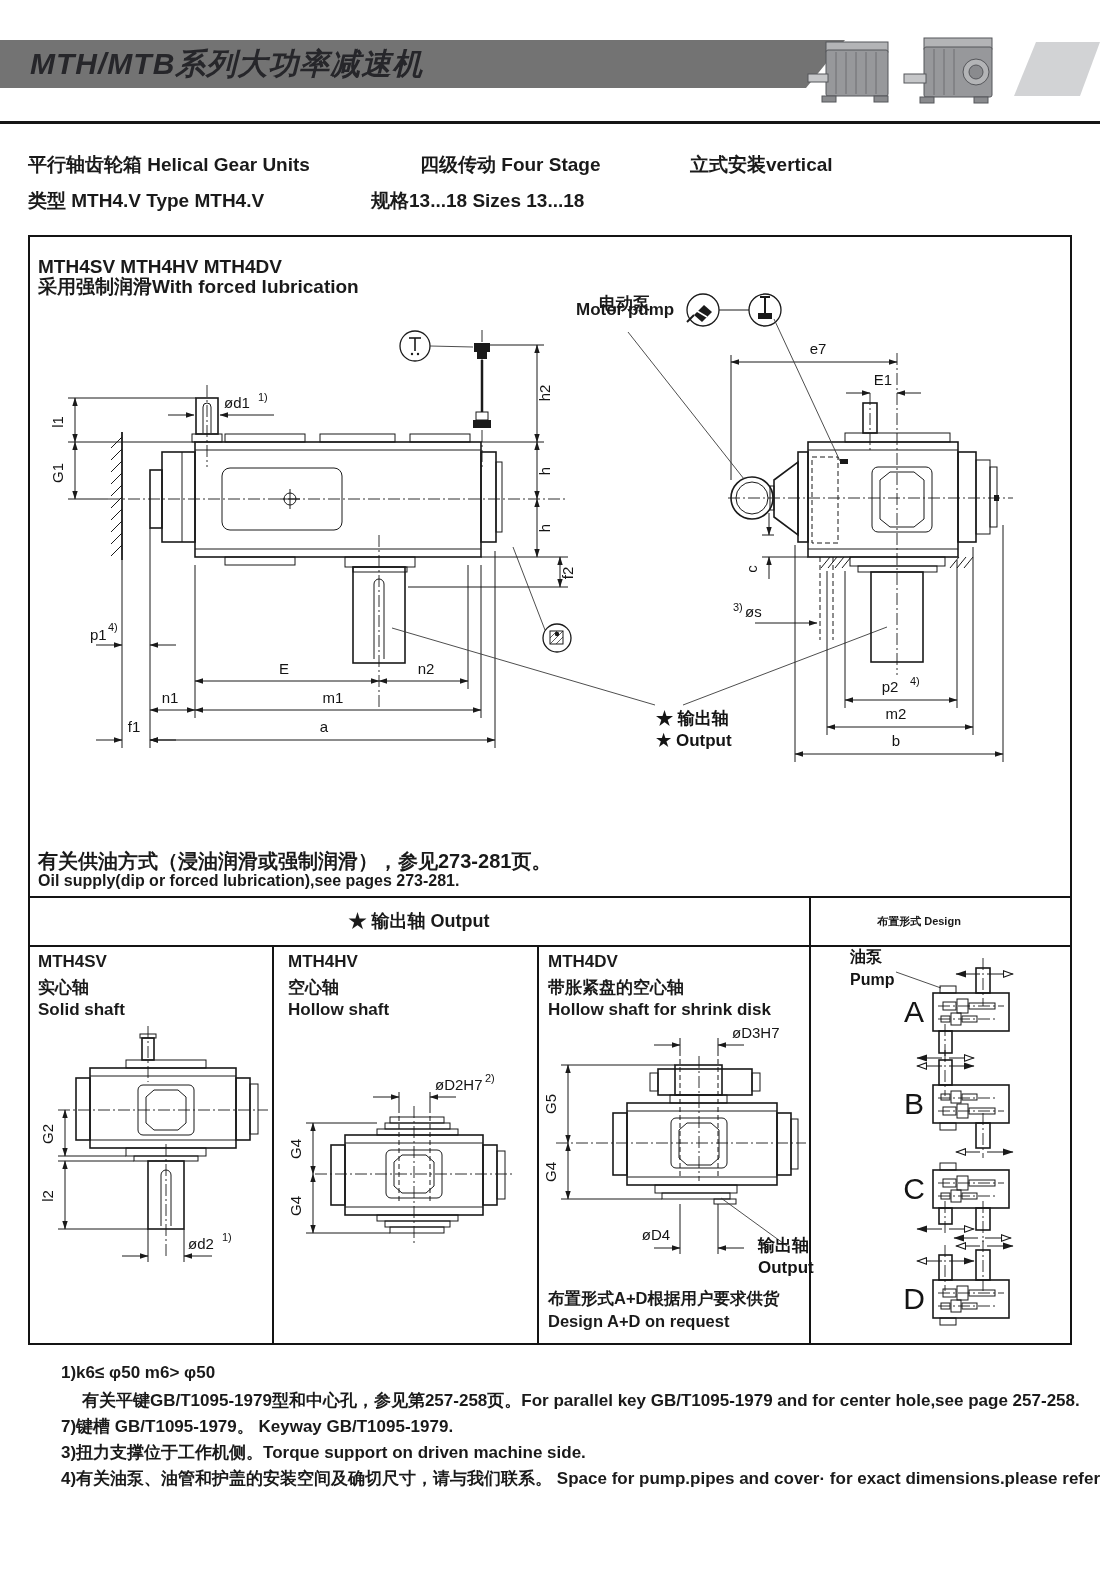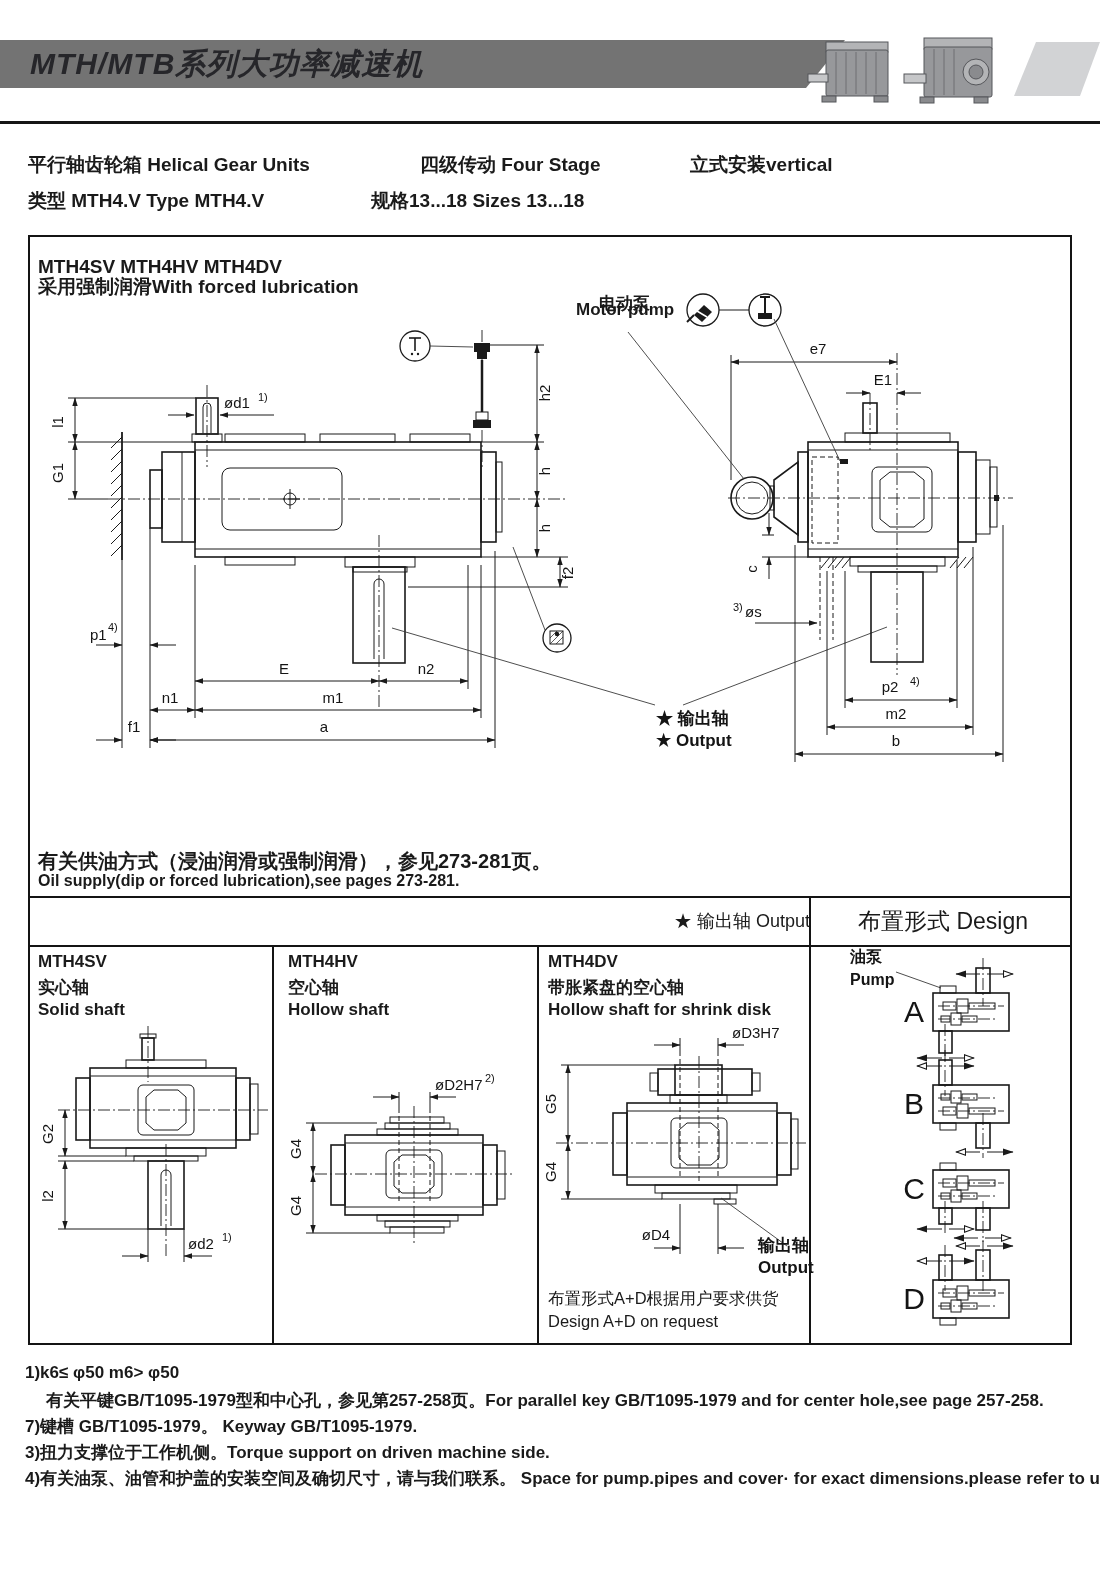--- a/index.html
+++ b/index.html
@@ -11,24 +11,24 @@
           clip-path:polygon(0 0,845px 0,806px 100%,0 100%);}
   .banner-title{padding-left:30px;line-height:48px;font-size:30px;font-weight:bold;
                 font-style:italic;color:#26262a;letter-spacing:1px;white-space:nowrap;}
   .quad{left:1004px;top:42px;width:96px;height:54px;background:#d2d3d5;
         clip-path:polygon(32px 0,96px 0,76px 100%,10px 100%);}
   .rule{left:0;top:121px;width:1100px;height:3px;background:#151515;}
   .intro{font-size:19px;font-weight:bold;white-space:nowrap;}
   .frame{left:28px;top:235px;width:1044px;height:1110px;border:2px solid #141414;box-sizing:border-box;}
   .hline{background:#141414;height:2px;}
   .vline{background:#141414;width:2px;}
-  .htxt{font-size:18px;font-weight:normal;text-align:right;}
+  .htxt{font-size:18px;font-weight:bold;text-align:center;}
   .celltitle{font-size:17px;font-weight:bold;white-space:nowrap;}
-  .note{font-size:16.5px;font-weight:normal;white-space:nowrap;}
-  .fnote{font-size:17px;font-weight:bold;white-space:nowrap;}
+  .note{font-size:16.5px;font-weight:bold;white-space:nowrap;}
+  .fnote{font-size:17px;font-weight:bold;white-space:nowrap;margin-left:36px;}
   svg{position:absolute;overflow:visible;}
   svg text{font-family:"Liberation Sans",sans-serif;fill:#141414;}
   .dl{font-size:15px;}
   .dls{font-size:11px;}
   .star{font-size:17px;font-weight:bold;}
   .abc{font-size:30px;font-weight:normal;}
   .plbl{font-size:16px;font-weight:bold;}
   .oln{fill:none;stroke:#1a1a1a;stroke-width:1.6;}
   .thin{fill:none;stroke:#1a1a1a;stroke-width:1;}
   .cl{fill:none;stroke:#1a1a1a;stroke-width:0.9;stroke-dasharray:12 3 2 3;}
@@ -268,21 +268,21 @@
       <line x1="732" y1="62" x2="742" y2="62" class="thin" style="stroke-width:2"></line>
       <rect x="730" y="78" width="14" height="6" class="blk"></rect>
       <line x1="691" y1="75" x2="721" y2="75" class="thin"></line>
       <line x1="746" y1="84" x2="812" y2="226" class="ldr"></line>
       <line x1="600" y1="97" x2="716" y2="244" class="ldr"></line>
     </g>
   </g>
 </svg>
 
 <div class="abs htxt" style="left:28px;top:897px;width:782px;line-height:48px">★ 输出轴  Output</div>
-<div class="abs htxt" style="left:810px;top:897px;width:218px;line-height:48px;font-size:23px">布置形式 Design</div>
+<div class="abs htxt" style="left:810px;top:897px;width:218px;line-height:48px;font-size:11px">布置形式 Design</div>
 
 <div class="abs celltitle" style="left:38px;top:952px">MTH4SV</div>
 <div class="abs celltitle" style="left:38px;top:976px">实心轴</div>
 <div class="abs celltitle" style="left:38px;top:1000px">Solid shaft</div>
 <div class="abs celltitle" style="left:288px;top:952px">MTH4HV</div>
 <div class="abs celltitle" style="left:288px;top:976px">空心轴</div>
 <div class="abs celltitle" style="left:288px;top:1000px">Hollow shaft</div>
 <div class="abs celltitle" style="left:548px;top:952px">MTH4DV</div>
 <div class="abs celltitle" style="left:548px;top:976px">带胀紧盘的空心轴</div>
 <div class="abs celltitle" style="left:548px;top:1000px">Hollow shaft for shrink disk</div>

